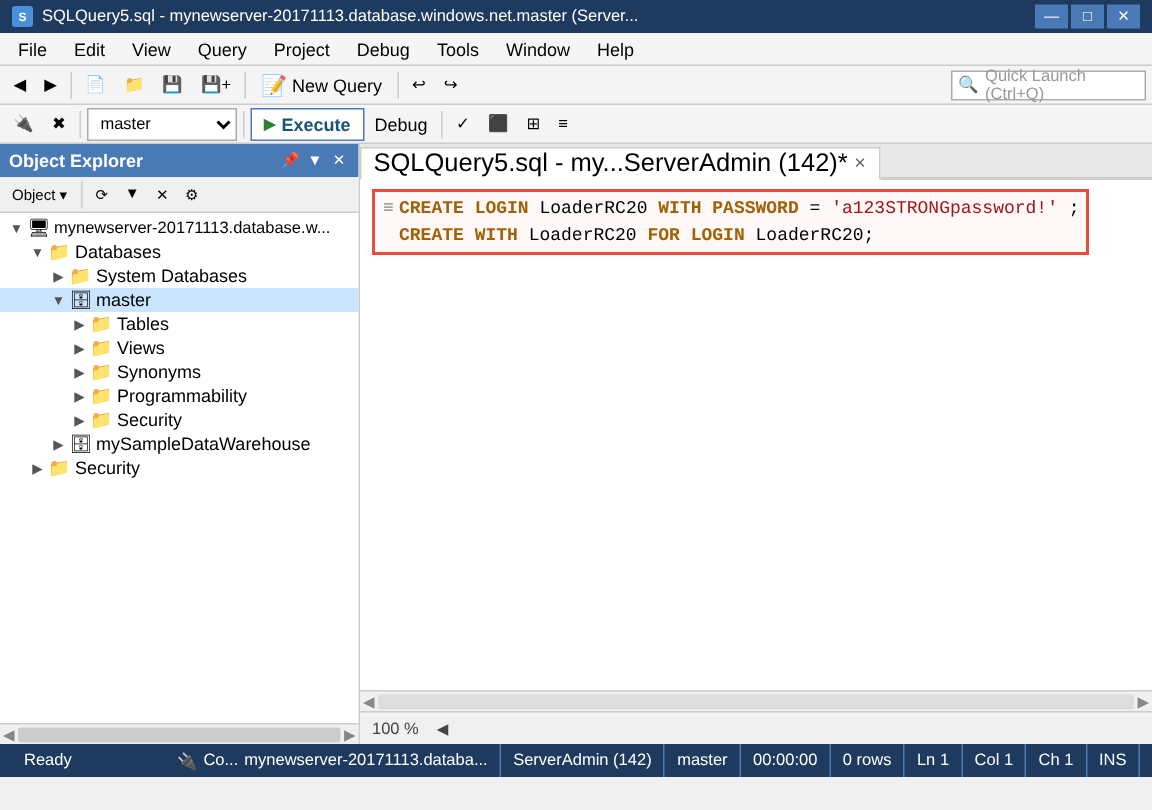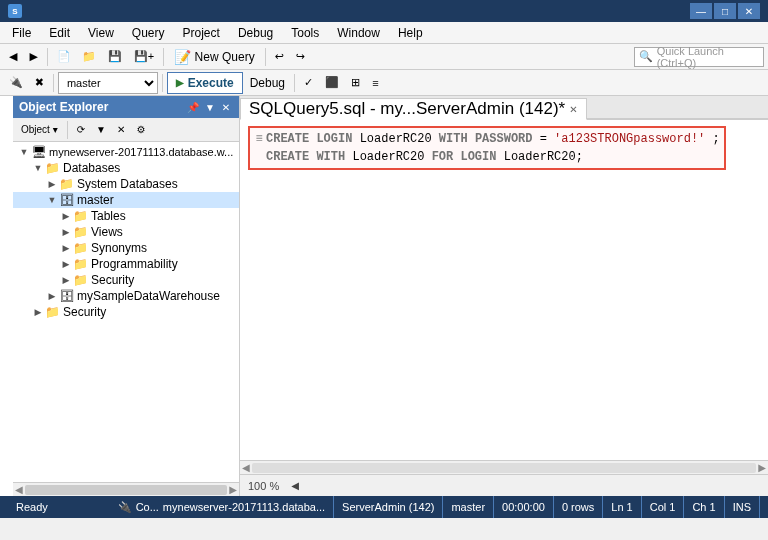--- a/index.html
+++ b/index.html
@@ -28,21 +28,21 @@
     
     .toolbar2 { background: #f5f5f5; border-bottom: 1px solid #ccc; height: 26px; display: flex; align-items: center; padding: 0 4px; gap: 2px; }
     .execute-btn { background: #fff; border: 1px solid #4a7ab5; color: #1a5276; padding: 2px 8px; font-size: 12px; cursor: pointer; display: flex; align-items: center; gap: 4px; height: 22px; font-weight: 600; }
     .execute-play { color: #2e7d32; font-size: 10px; }
     .db-selector { height: 22px; border: 1px solid #aaa; background: #fff; padding: 0 4px; font-size: 11px; width: 100px; }
 
     
     .main-layout { display: flex; height: calc(540px - 22px - 22px - 26px - 26px - 22px - 22px); }
 
     
-    .object-explorer { width: 240px; background: #fff; border-right: 1px solid #ccc; display: flex; flex-direction: column; overflow: hidden; padding-left: 13px; }
+    .object-explorer { width: 240px; background: #fff; border-right: 1px solid #ccc; display: flex; flex-direction: column; overflow: hidden; }
     .oe-header { background: #4a7ab5; color: #fff; padding: 3px 6px; font-size: 12px; font-weight: bold; display: flex; align-items: center; justify-content: space-between; height: 22px; }
     .oe-header-btns { display: flex; gap: 2px; }
     .oe-header-btn { width: 14px; height: 14px; background: transparent; border: none; color: #fff; cursor: pointer; font-size: 10px; display: flex; align-items: center; justify-content: center; }
     .oe-toolbar { background: #f0f0f0; border-bottom: 1px solid #ccc; padding: 2px 4px; display: flex; align-items: center; gap: 3px; height: 24px; }
     .oe-tool-btn { padding: 1px 3px; background: transparent; border: 1px solid transparent; cursor: pointer; font-size: 10px; }
     .oe-tree { flex: 1; overflow-y: auto; overflow-x: hidden; padding: 2px 0; }
     .tree-item { display: flex; align-items: center; padding: 1px 4px; cursor: pointer; white-space: nowrap; }
     .tree-item.selected { background: #cce5ff; }
     .tree-indent { display: inline-block; }
     .tree-expander { width: 14px; height: 14px; display: inline-flex; align-items: center; justify-content: center; font-size: 9px; color: #555; cursor: pointer; flex-shrink: 0; }
@@ -52,41 +52,42 @@
 
     
     .editor-area { flex: 1; display: flex; flex-direction: column; overflow: hidden; background: #fff; }
     .tab-bar { background: #e8e8e8; border-bottom: 1px solid #ccc; height: 24px; display: flex; align-items: flex-end; }
     .tab { display: flex; align-items: center; gap: 4px; padding: 3px 8px; font-size: 11px; background: #f5f5f5; border: 1px solid #ccc; border-bottom: none; cursor: pointer; height: 22px; }
     .tab.active { background: #fff; border-bottom: 1px solid #fff; margin-bottom: -1px; }
     .tab-close { color: #666; font-size: 10px; cursor: pointer; }
     .editor { flex: 1; background: #fff; padding: 6px 8px; font-family: 'Courier New', monospace; font-size: 12px; overflow: auto; position: relative; }
     .sql-line { display: flex; align-items: flex-start; line-height: 18px; }
     .line-bullet { width: 10px; text-align: center; color: #888; margin-right: 2px; }
-    .kw { color: #737373; font-weight: bold; }
+    .kw { color: #a16207; font-weight: bold; }
     .str { color: #a31515; }
 
     
     .editor-statusbar { background: #f0f0f0; border-top: 1px solid #ccc; height: 22px; display: flex; align-items: center; padding: 0 8px; gap: 8px; font-size: 11px; color: #444; }
 
     
     .status-bar { background: #1e3a5f; color: #fff; height: 22px; display: flex; align-items: center; padding: 0 8px; font-size: 11px; gap: 0; }
     .status-item { padding: 0 8px; border-right: 1px solid #4a7ab5; height: 100%; display: flex; align-items: center; gap: 4px; }
     .status-item:first-child { border-left: none; }
     .status-ready { padding: 0 8px; flex: 1; }
 
     
     .scrollbar-h { height: 14px; background: #f0f0f0; border-top: 1px solid #ccc; display: flex; align-items: center; padding: 0 2px; }
   </style>
 </head>
 <body>
 
 <div class="title-bar">
   <div class="title-bar-left">
     <div class="title-bar-icon">S</div>
+    <span>SQLQuery5.sql - mynewserver-20171113.database.windows.net.master (Server...</span>
   </div>
   <div class="title-bar-controls">
     <button class="title-btn">—</button>
     <button class="title-btn">□</button>
     <button class="title-btn close">✕</button>
   </div>
 </div>
 
 <div class="menu-bar">
   <span class="menu-item">File</span>

